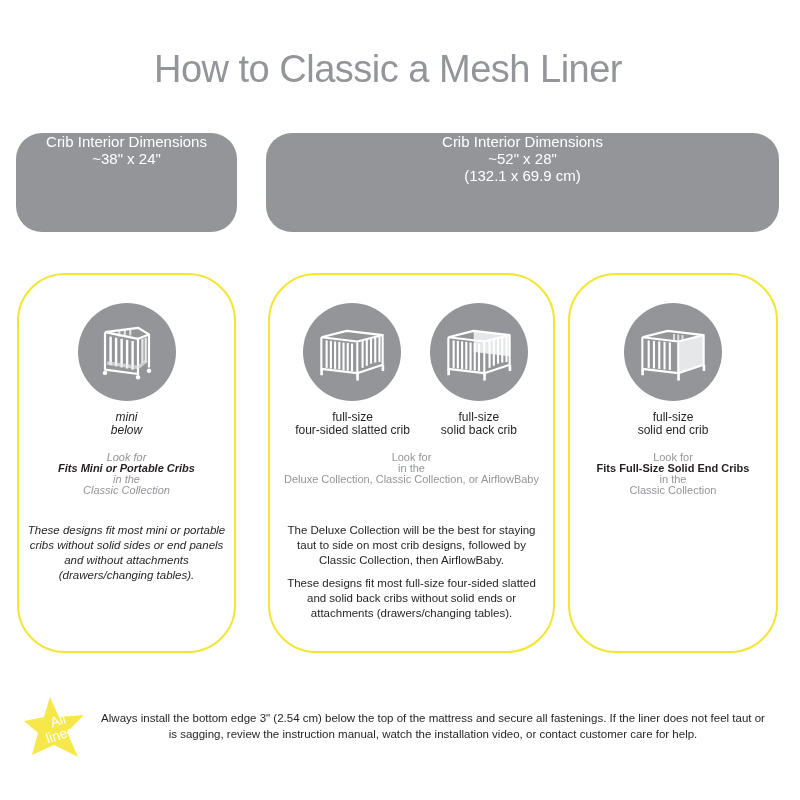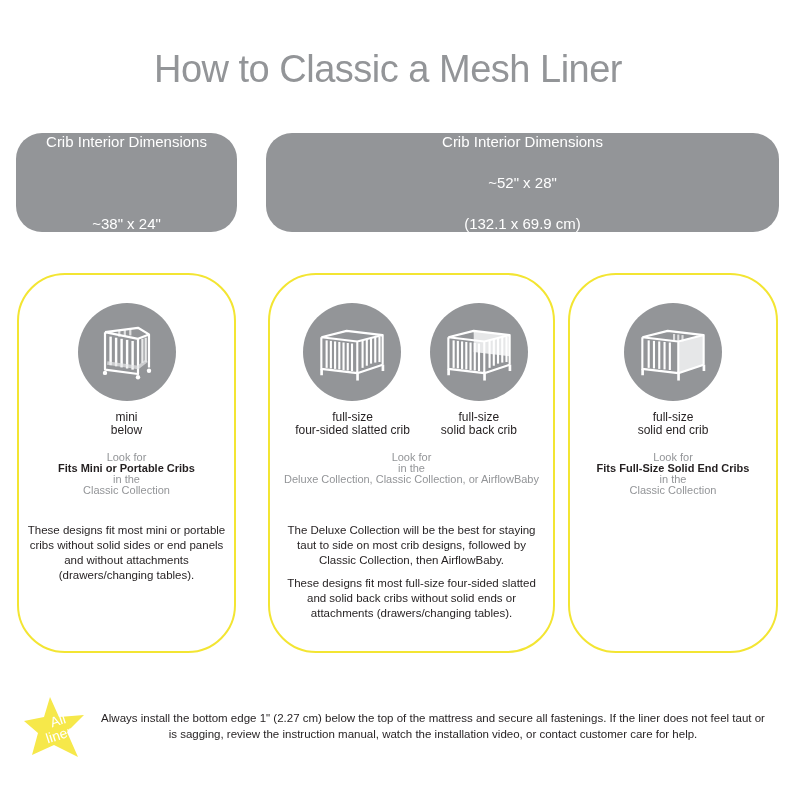--- a/index.html
+++ b/index.html
@@ -2,28 +2,28 @@
 <html><head>
   <meta charset="utf-8">
   <style>
     html, body { margin: 0; padding: 0; background: #ffffff; }
     body { width: 800px; height: 800px; position: relative; overflow: hidden;
            font-family: "Liberation Sans", "DejaVu Sans", sans-serif; color: #231f20; }
     .title { position: absolute; left: 0; top: 48px; width: 776px; text-align: center;
              font-size: 38px; color: #939598; letter-spacing: -0.5px; }
     .dim-box { position: absolute; top: 133px; height: 99px; background: #939598;
                border-radius: 26px; color: #ffffff; text-align: center;
-               display: flex; flex-direction: column; justify-content: space-between;
+               display: flex; flex-direction: column; justify-content: flex-start;
                font-size: 15px; line-height: 17px; }
     .dim-box.left { left: 16px; width: 221px; }
     .dim-box.right { left: 266px; width: 513px; }
     .dim-box .line { display: block; }
     .card { position: absolute; top: 273px; height: 380px; border: 2px solid #f3e532;
             border-radius: 48px; box-sizing: border-box; text-align: center; }
-    .card.c1 { left: 17px; width: 219px; }
+    .card.c1 { left: 17px; width: 219px; font-style: italic; }
     .card.c2 { left: 268px; width: 287px; }
     .card.c3 { left: 568px; width: 210px; }
     .icon-row { position: absolute; top: 28px; left: 0; right: 0; display: flex; justify-content: center; gap: 26px; }
     .crib-item { display: flex; flex-direction: column; align-items: center; }
     .crib-circle { width: 98px; height: 98px; border-radius: 50%; background: #939598;
                    display: flex; align-items: center; justify-content: center; }
     .crib-label { margin-top: 10px; font-size: 12px; line-height: 13px; color: #231f20; }
     .lookfor { position: absolute; top: 177px; left: 0; right: 0; font-size: 11px; line-height: 11px; color: #939598; }
     .lookfor .bold { color: #231f20; font-weight: bold; font-size: 11px; }
     .desc { position: absolute; top: 248px; left: 8px; right: 8px; font-size: 11.5px; line-height: 15px; color: #231f20; }
@@ -228,14 +228,14 @@
 </div>
 
 <div class="footer">
   <svg class="star" viewBox="0 0 72 70" width="72" height="70">
     <polygon points="28,2 37,22 62,20 45,37 56,62 32,50 10,60 16,38 2,26 22,22" fill="#f6e84a"></polygon>
   </svg>
   <div class="star-text">
     <div>All</div>
     <div>liners</div>
   </div>
-  <div class="footer-text">Always install the bottom edge 1" (2.27 cm) below the top of the mattress and secure all fastenings. If the liner does not feel taut or is sagging, review the instruction manual, watch the installation video, or contact customer care for help.</div>
+  <div class="footer-text">Always install the bottom edge 3" (2.54 cm) below the top of the mattress and secure all fastenings. If the liner does not feel taut or is sagging, review the instruction manual, watch the installation video, or contact customer care for help.</div>
 </div>
 
 </body></html>

